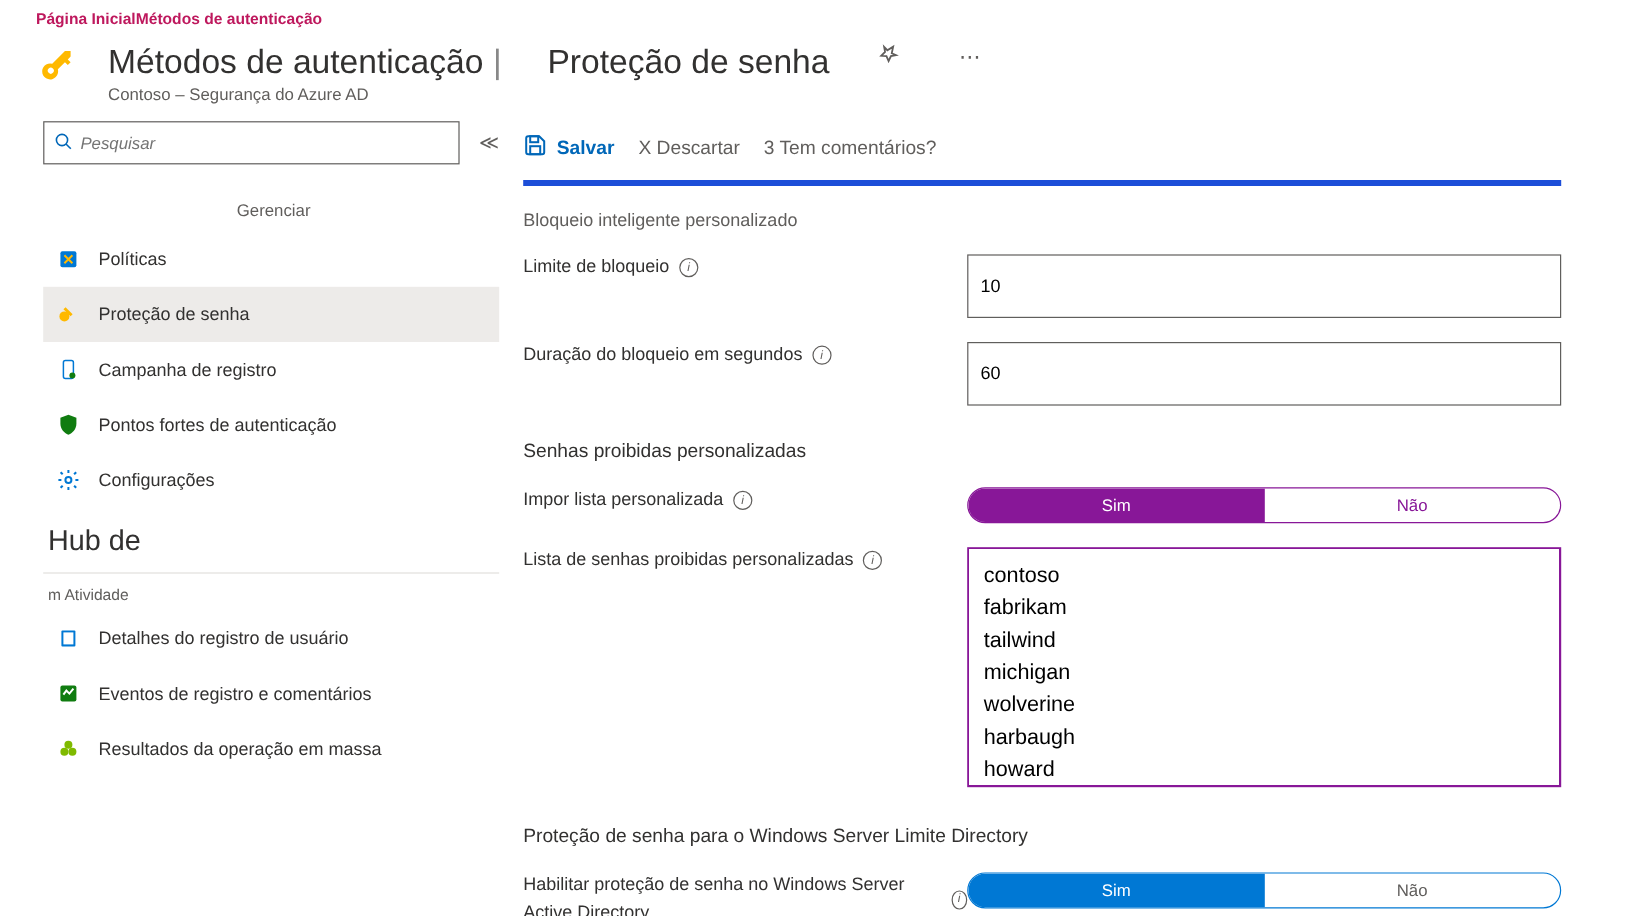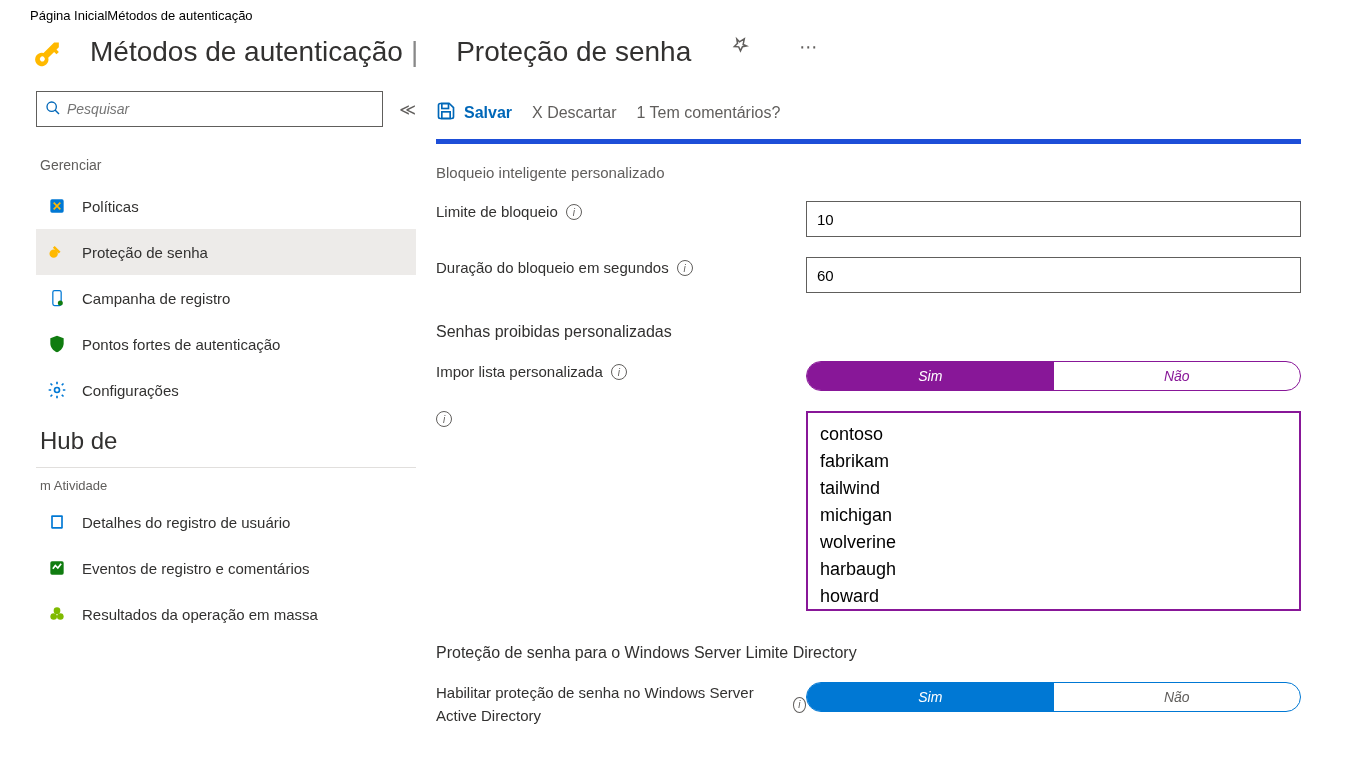--- a/index.html
+++ b/index.html
@@ -7,21 +7,21 @@
       font-family: "Segoe UI", -apple-system, sans-serif;
       font-size: 14px;
       color: #323130;
       background: #ffffff;
       width: 1357px;
     }
     .breadcrumb {
       padding: 8px 30px;
       font-size: 13px;
     }
-    .breadcrumb a { color: #000000; font-weight: 400;}
+    .breadcrumb a { color: #be185d; font-weight: 700;}
     .header {
       display: flex;
       align-items: flex-start;
       padding: 5px 30px 15px;
       gap: 20px;
     }
     .header-icon {
       width: 40px; height: 40px;
       color: #ffb900;
     }
@@ -79,20 +79,21 @@
     }
     .collapse-icon {
       color: #605e5c;
       font-size: 16px;
       cursor: pointer;
     }
     .nav-group-title {
       font-size: 14px;
       color: #605e5c;
       padding: 10px 0 10px 4px;
+      text-align: center;
     }
     .nav-hub-title {
       font-size: 24px;
       font-weight: 400;
       color: #323130;
       padding: 14px 0 8px 4px;
     }
     .nav-hub-sub {
       color: #605e5c;
       font-size: 13px;
@@ -171,42 +172,41 @@
       border-radius: 50%;
       align-items: center;
       justify-content: center;
       font-size: 10px;
       font-style: italic;
       color: #605e5c;
     }
     .form-control { flex: 1; }
     .text-input {
       width: 100%;
-      height: 36px;
+      height: 53px;
       border: 1px solid #605e5c;
       padding: 0 10px;
       font-size: 15px;
       outline: none;
     }
     .toggle {
       display: flex;
       width: 100%;
       height: 30px;
       border: 1px solid;
       border-radius: 15px;
       overflow: hidden;
     }
     .toggle-opt {
       flex: 1;
       display: flex;
       align-items: center;
       justify-content: center;
       font-size: 14px;
       cursor: pointer;
-      font-style: italic;
     }
     .toggle.purple { border-color: #881798; }
     .toggle.purple .active { background: #881798; color: #fff; }
     .toggle.purple .inactive { color: #881798; }
     .toggle.blue { border-color: #0078d4; }
     .toggle.blue .active { background: #0078d4; color: #fff; }
     .toggle.blue .inactive { color: #605e5c; }
     .textarea {
       width: 100%;
       min-height: 200px;
@@ -236,20 +236,21 @@
     <div class="header-title">
       <span><span>Métodos de autenticação</span><span class="pipe">|</span></span>
       <span>Proteção de senha</span>
       <span class="pin-icon">
         <svg width="18" height="18" viewBox="0 0 24 24" fill="none" stroke="currentColor" stroke-width="2">
             <path d="M12 2l3 7 5-1-4 4 1 6-5-3-5 3 1-6-4-4 5 1z" transform="rotate(35 12 12)"></path>
           </svg>
       </span>
       <span class="more-icon">⋯</span>
     </div>
+    <div class="header-sub">Contoso –  Segurança do Azure AD</div>
   </div>
 </div>
 
 <div class="layout">
   <div class="sidebar">
     <div class="search-row">
       <div class="search-box">
         <span style="color:#0067b8;">
           <svg width="16" height="16" viewBox="0 0 24 24" fill="none" stroke="currentColor" stroke-width="2">
               <circle cx="10" cy="10" r="7"></circle>
@@ -353,21 +354,21 @@
         <span class="save-icon">
           <svg width="20" height="20" viewBox="0 0 24 24" fill="none" stroke="currentColor" stroke-width="2">
               <path d="M19 21H5a2 2 0 0 1-2-2V5a2 2 0 0 1 2-2h11l5 5v11a2 2 0 0 1-2 2z"></path>
               <rect x="7" y="3" width="8" height="6"></rect>
               <rect x="7" y="13" width="10" height="8"></rect>
             </svg>
         </span>
         <span>Salvar</span>
       </span>
       <span class="discard">X   Descartar</span>
-      <span class="feedback">1 Tem comentários?</span>
+      <span class="feedback">3 Tem comentários?</span>
     </div>
 
     <div class="section-title">Bloqueio inteligente personalizado</div>
 
     <div class="form-row">
       <div class="form-label">
         <span>Limite de bloqueio</span>
         <span class="info-icon">i</span>
       </div>
       <div class="form-control">
@@ -395,20 +396,21 @@
       <div class="form-control">
         <div class="toggle purple">
           <div class="toggle-opt active">Sim</div>
           <div class="toggle-opt inactive">Não</div>
         </div>
       </div>
     </div>
 
     <div class="form-row">
       <div class="form-label">
+        <span>Lista de senhas proibidas personalizadas</span>
         <span class="info-icon">i</span>
       </div>
       <div class="form-control">
         <textarea class="textarea" style="">contoso
 fabrikam
 tailwind
 michigan
 wolverine
 harbaugh
 howard</textarea>

